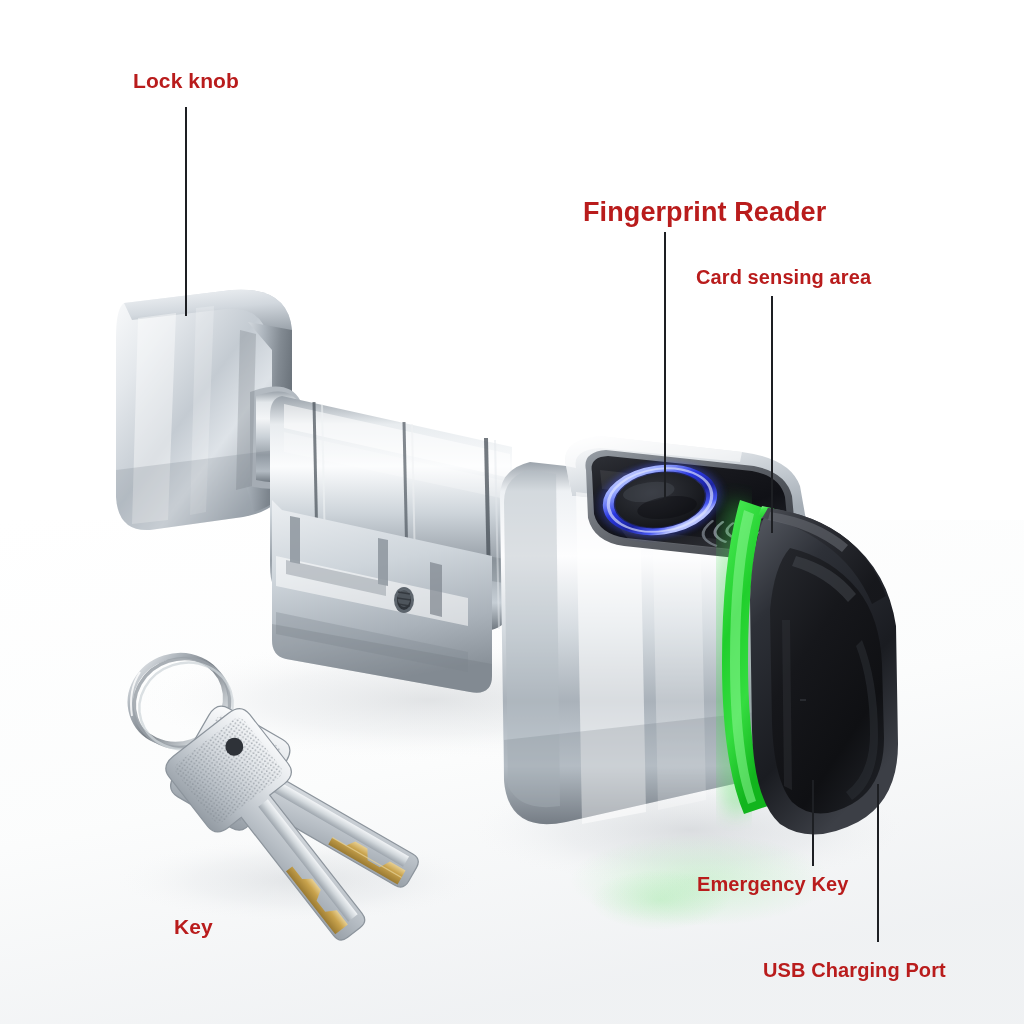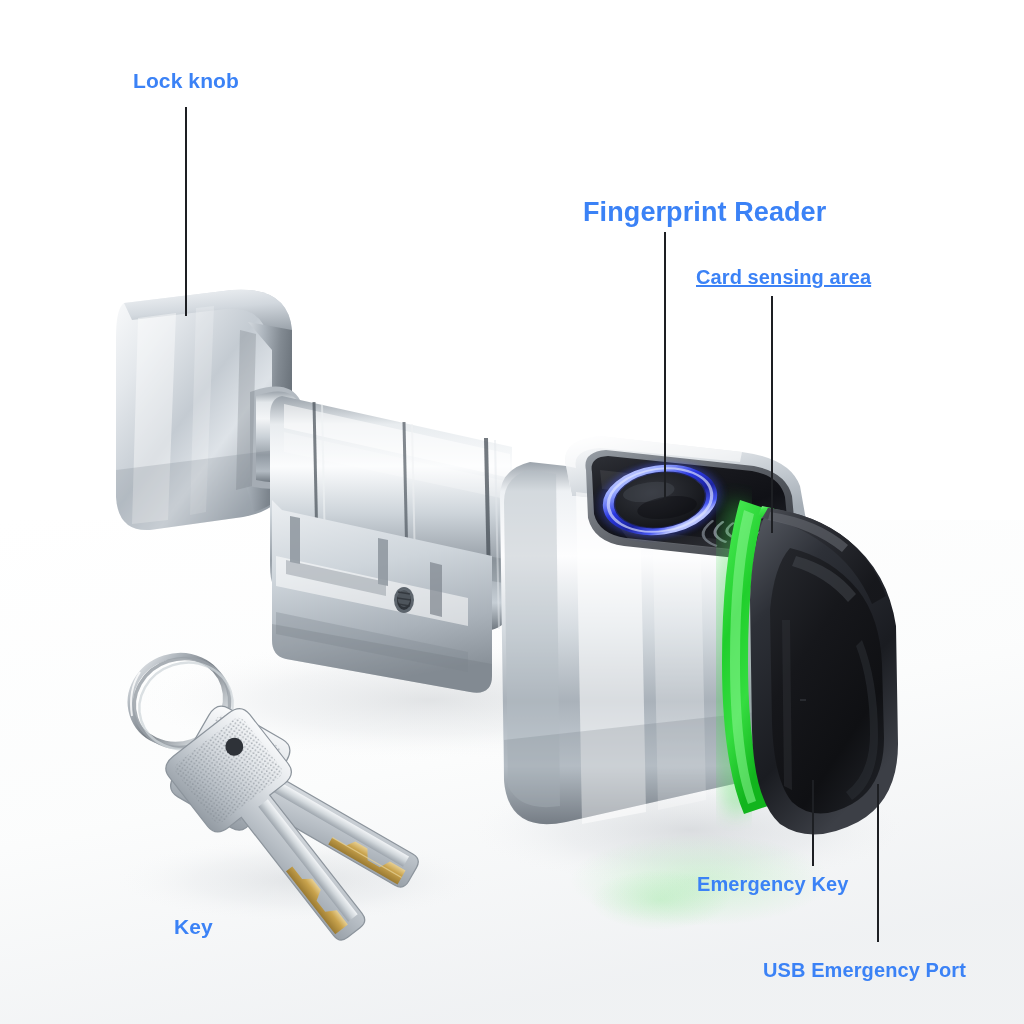--- a/index.html
+++ b/index.html
@@ -11,29 +11,29 @@
     overflow:hidden;
     position:relative;
   }
   #stage{position:absolute;inset:0;width:1024px;height:1024px;}
   #stage svg{display:block;width:1024px;height:1024px;}
 
   
   .callout{
     position:absolute;
     font-weight:700;
-    color:#3b82f6;
+    color:#b91c1c;
     white-space:nowrap;
     letter-spacing:.1px;
     line-height:1;
     -webkit-font-smoothing:antialiased;
   }
   .lbl-lock-knob     {left:133px; top:70px;  font-size:21px;}
   .lbl-fingerprint   {left:583px; top:199px; font-size:27px;}
-  .lbl-card          {left:696px; top:267px; font-size:20px;text-decoration:underline;}
+  .lbl-card          {left:696px; top:267px; font-size:20px;}
   .lbl-emergency     {left:697px; top:874px; font-size:20px;text-align:right;}
   .lbl-usb           {left:763px; top:960px; font-size:20px;}
   .lbl-key           {left:174px; top:916px; font-size:21px;}
 </style>
 </head>
 <body>
 
 <div id="stage">
 <svg viewBox="0 0 1024 1024" xmlns="http://www.w3.org/2000/svg" aria-label="Smart lock cylinder diagram">
   <defs>
@@ -423,14 +423,14 @@
     <line x1="813" y1="780" x2="813" y2="866"></line>
     <line x1="878" y1="784" x2="878" y2="942"></line>
   </g>
 </svg>
 </div>
 
 <div class="callout lbl-lock-knob">Lock knob</div>
 <div class="callout lbl-fingerprint">Fingerprint Reader</div>
 <div class="callout lbl-card">Card sensing area</div>
 <div class="callout lbl-emergency">Emergency Key</div>
-<div class="callout lbl-usb">USB Emergency Port</div>
+<div class="callout lbl-usb">USB Charging Port</div>
 <div class="callout lbl-key">Key</div>
 
 </body></html>

